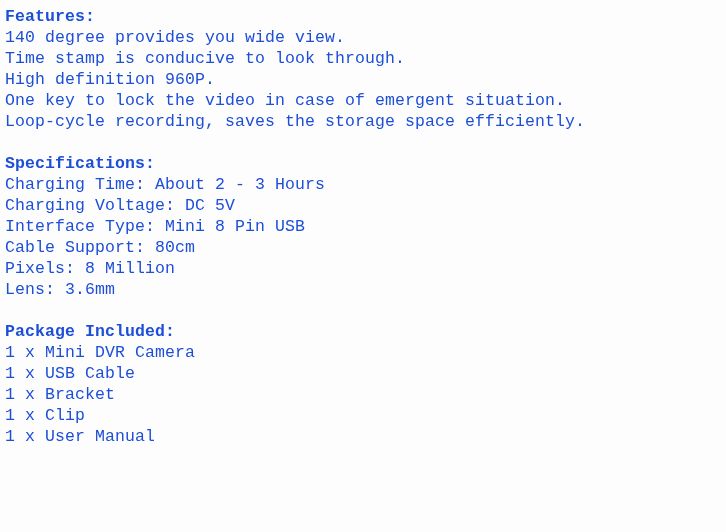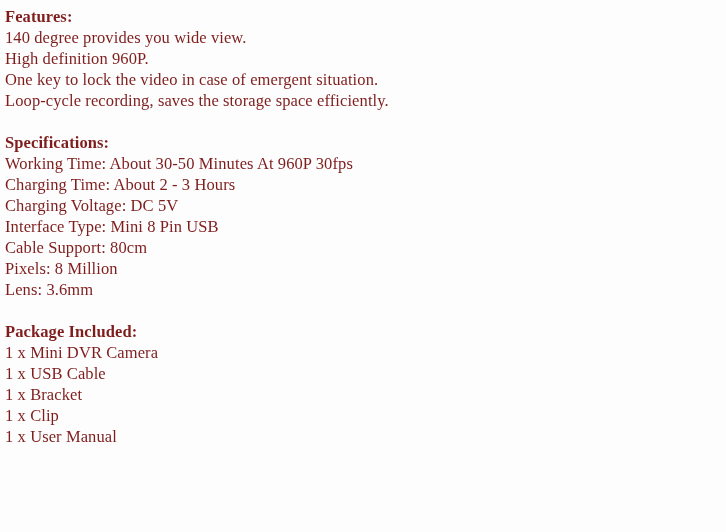--- a/index.html
+++ b/index.html
@@ -3,48 +3,48 @@
 <meta charset="utf-8">
 <style>
   * { margin: 0; padding: 0; box-sizing: border-box; }
   html, body {
     width: 726px;
     height: 532px;
     background: #fdfdfd;
     overflow: hidden;
   }
   .doc {
-    font-family: Liberation Serif, serif;
+    font-family: Liberation Mono, monospace;
     font-size: 16.5px;
     line-height: 21px;
-    color: #7f1d1d;
+    color: #1d4ed8;
     padding: 6px 8px 0 5px;
     letter-spacing: 0.1px;
   }
   .section { margin-bottom: 21px; }
   .section:last-child { margin-bottom: 4px; }
   .heading { font-weight: bold; }
   .line { white-space: nowrap; }
 </style>
 </head>
 <body>
 
 <div class="doc">
 
   <div class="section">
     <div class="heading">Features:</div>
     <div class="line">140 degree provides you wide view.</div>
+    <div class="line">Time stamp is conducive to look through.</div>
     <div class="line">High definition 960P.</div>
     <div class="line">One key to lock the video in case of emergent situation.</div>
     <div class="line">Loop-cycle recording, saves the storage space efficiently.</div>
   </div>
 
   <div class="section">
     <div class="heading">Specifications:</div>
-    <div class="line">Working Time: About 30-50 Minutes At 960P 30fps</div>
     <div class="line">Charging Time: About 2 - 3 Hours</div>
     <div class="line">Charging Voltage: DC 5V</div>
     <div class="line">Interface Type: Mini 8 Pin USB</div>
     <div class="line">Cable Support: 80cm</div>
     <div class="line">Pixels: 8 Million</div>
     <div class="line">Lens: 3.6mm</div>
   </div>
 
   <div class="section">
     <div class="heading">Package Included:</div>

